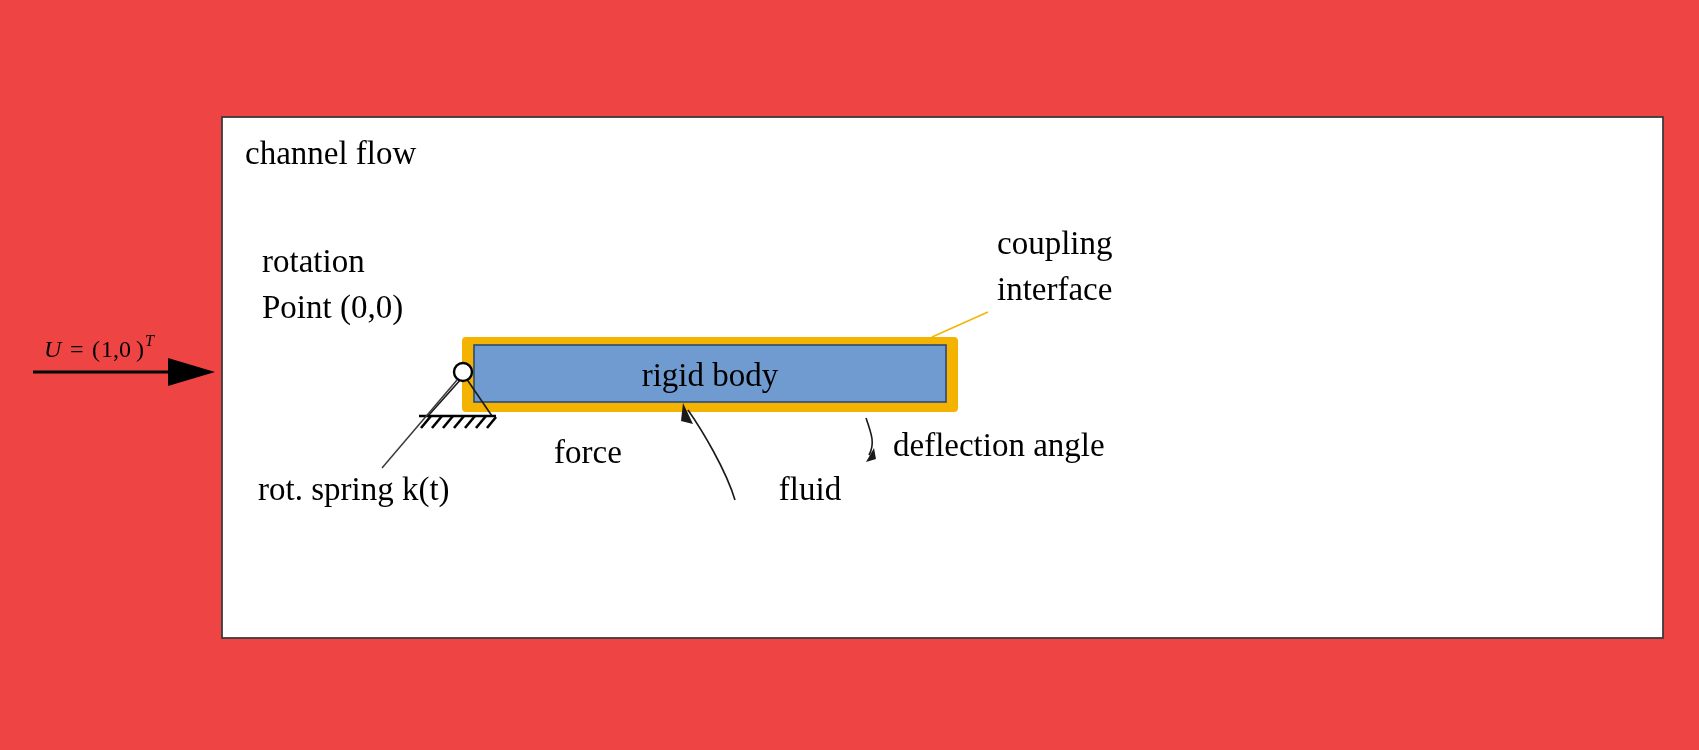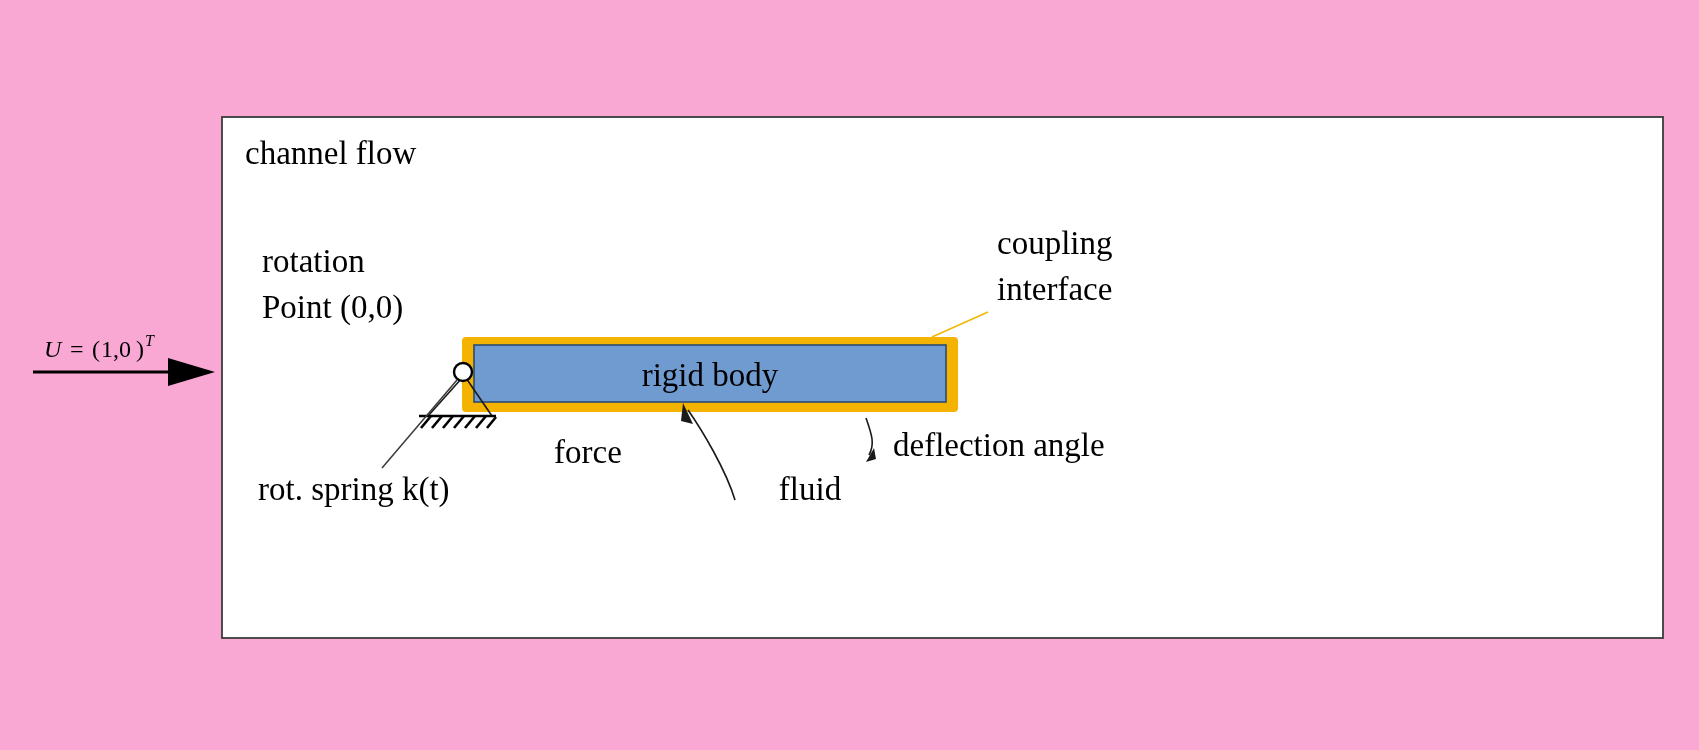--- a/index.html
+++ b/index.html
@@ -4,21 +4,21 @@
 <style>
   html, body {
     margin: 0;
     padding: 0;
     background: #ffffff;
   }
   #stage {
     position: relative;
     width: 1699px;
     height: 750px;
-    background: #f9a8d4;
+    background: #ef4444;
     overflow: hidden;
     font-family: "Liberation Serif", "DejaVu Serif", serif;
   }
   #diagram-svg {
     position: absolute;
     left: 0;
     top: 0;
     width: 1699px;
     height: 750px;
   }

